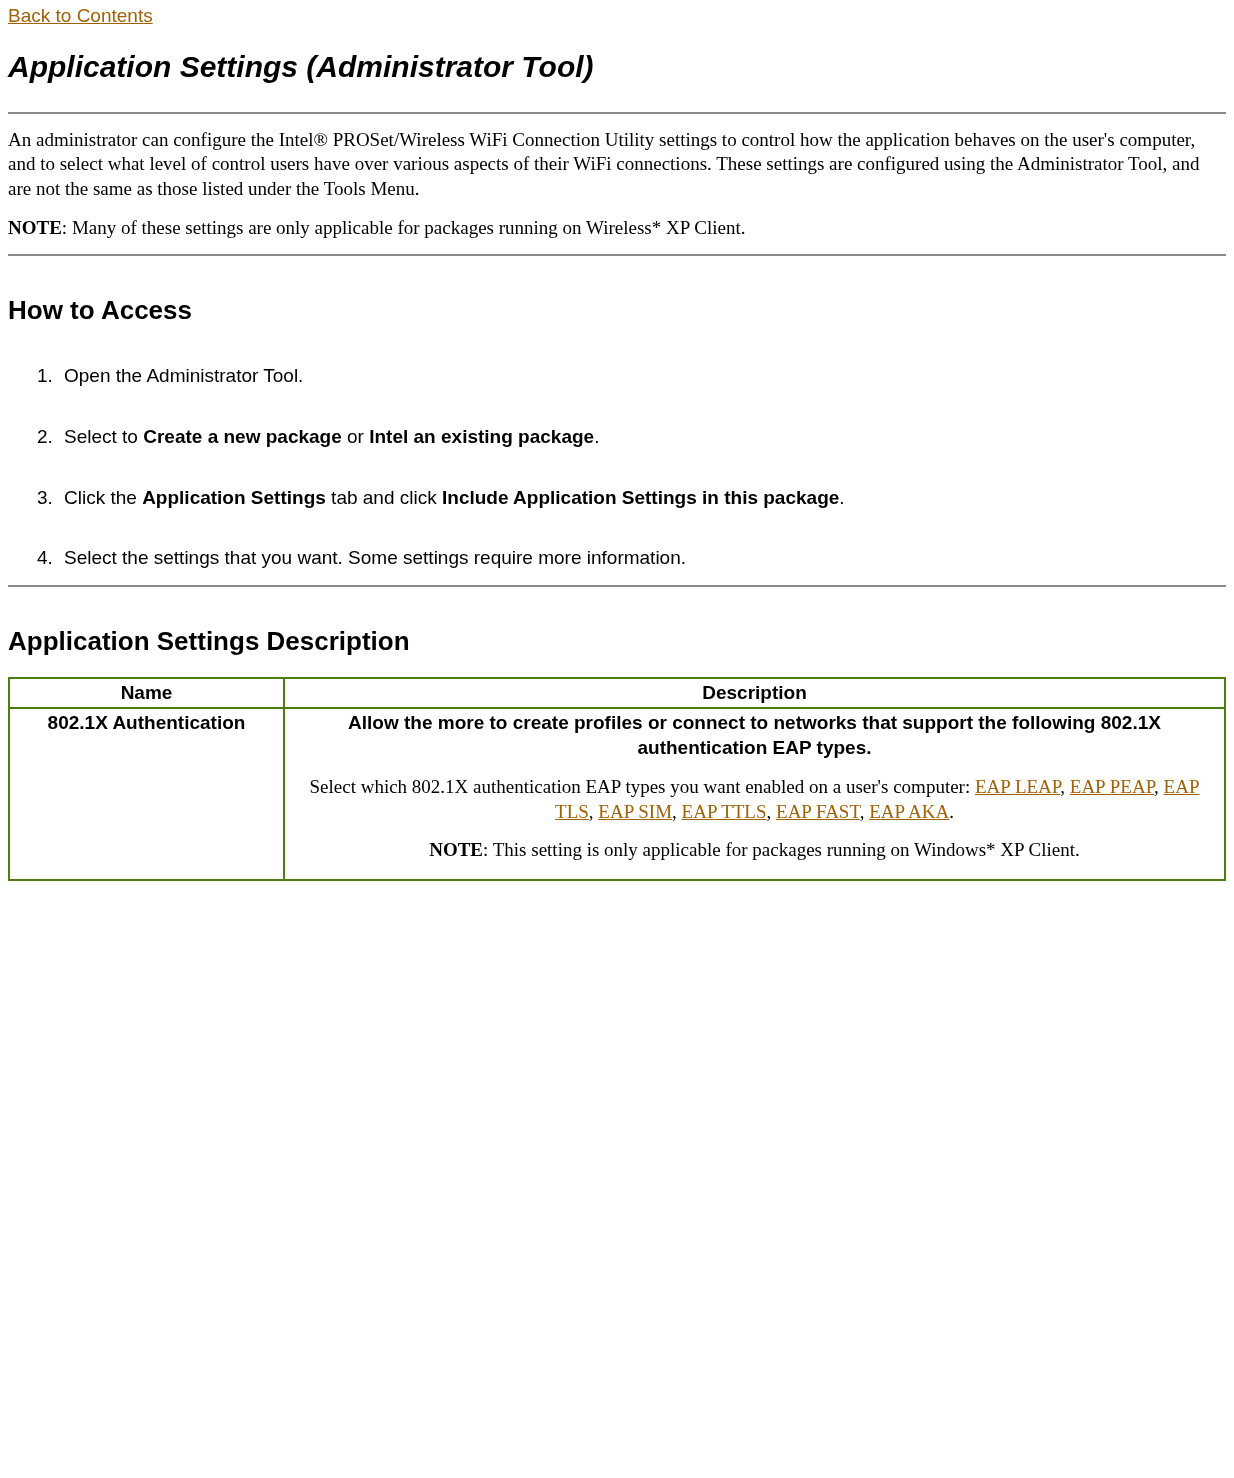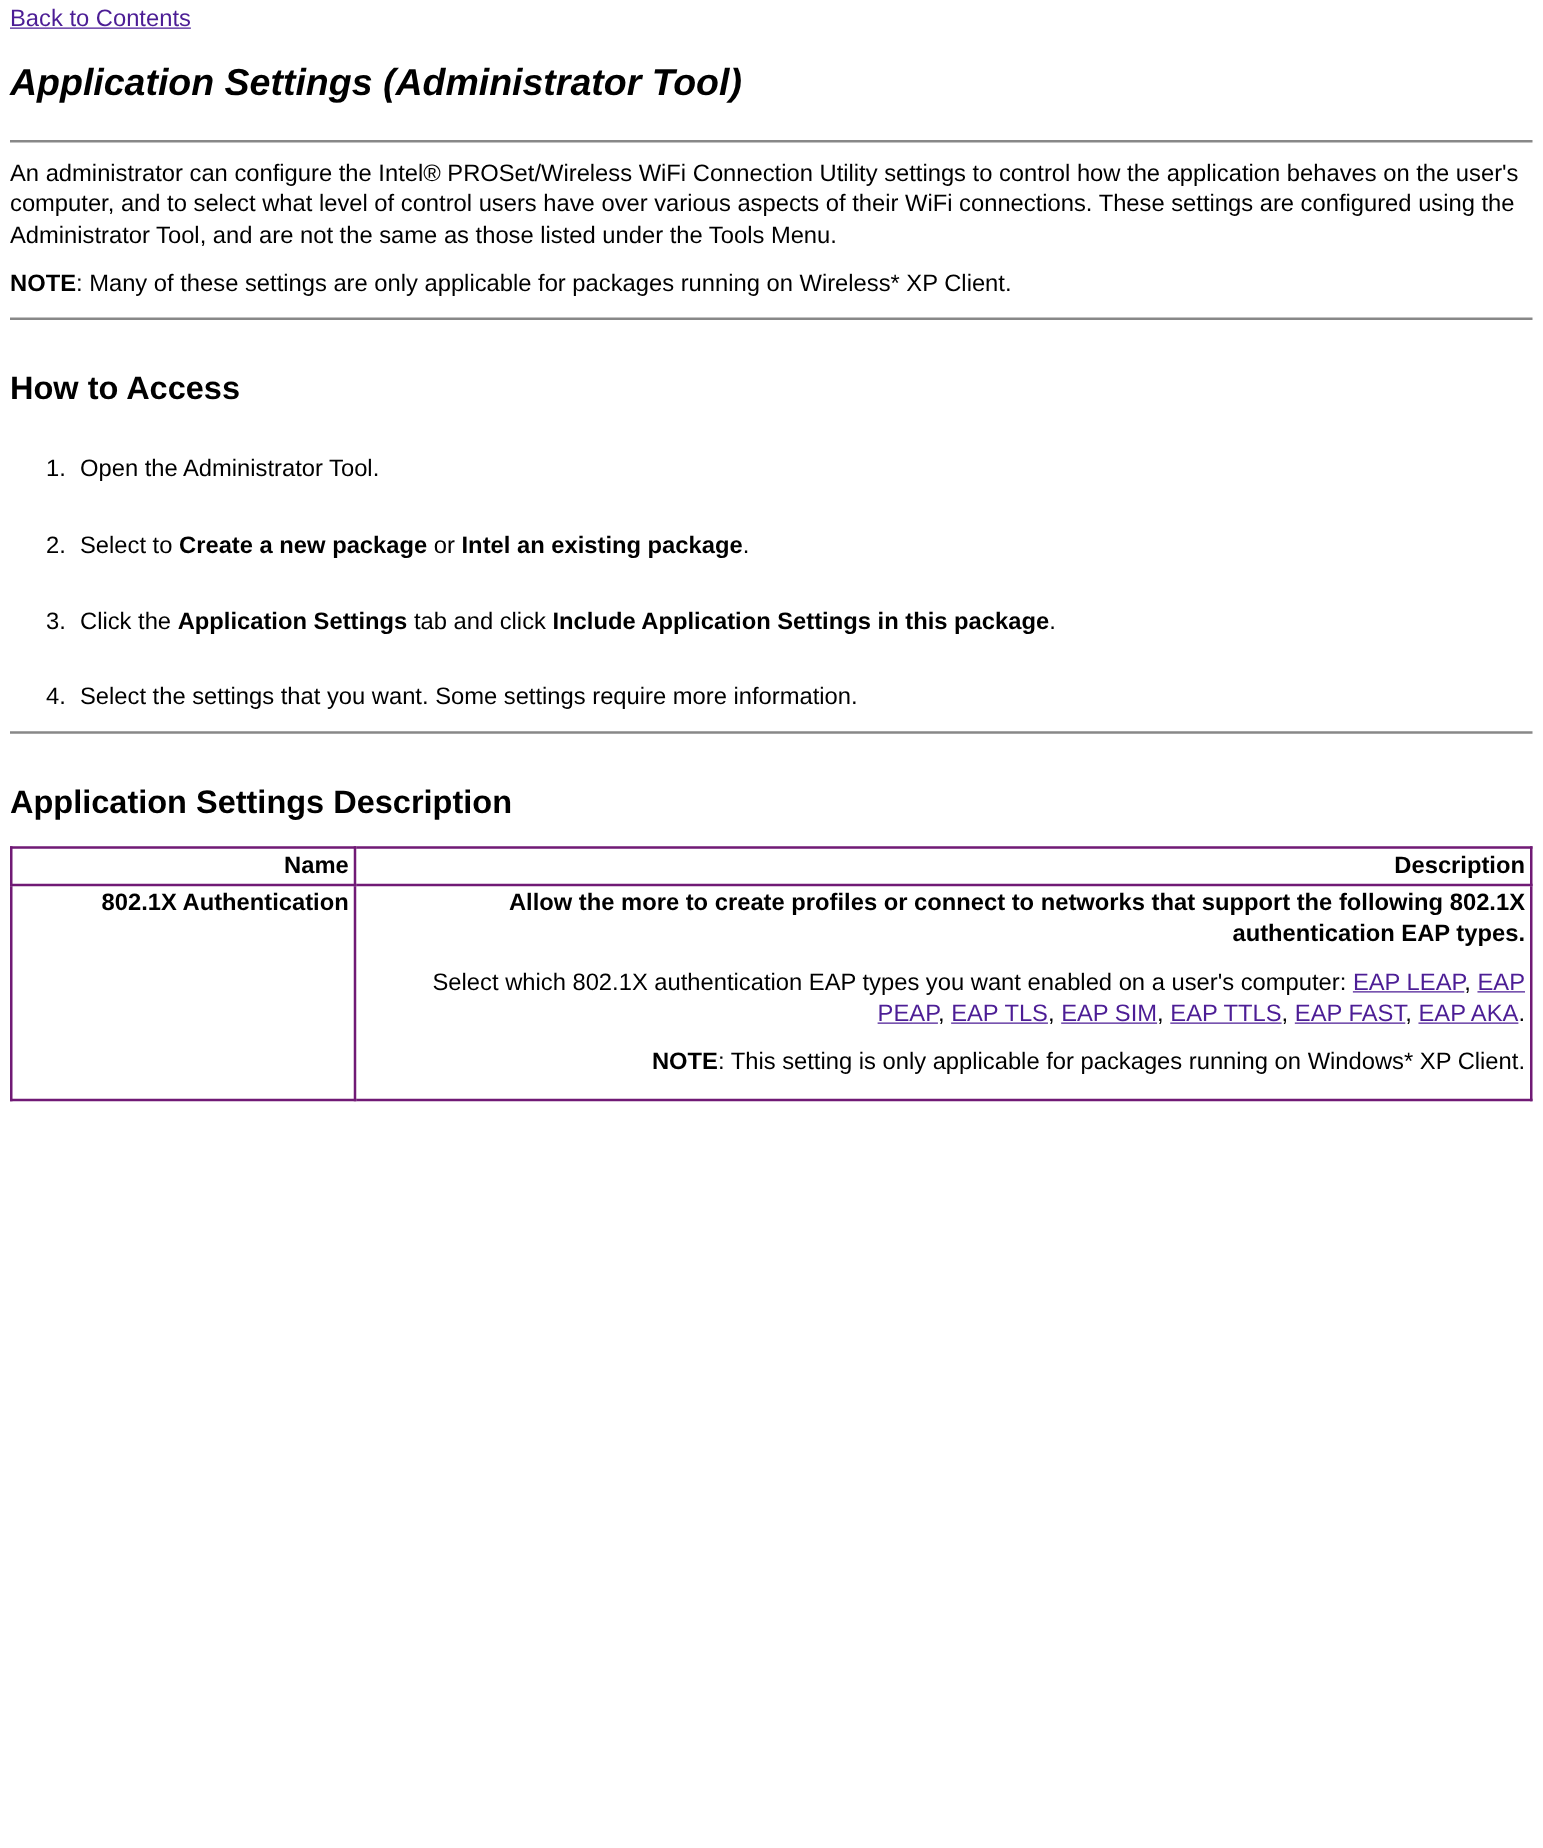--- a/index.html
+++ b/index.html
@@ -5,60 +5,61 @@
     body {
       font-family: Verdana, Geneva, sans-serif;
       font-size: 19px;
       line-height: 1.3;
       margin: 0;
       padding: 4px 8px;
       width: 1218px;
       color: #000;
     }
     a {
-      color: #4c1d95;
+      color: #a16207;
       text-decoration: underline;
     }
     h1 {
       font-size: 30px;
       font-weight: bold;
       margin: 18px 0 26px 0;
       font-style: italic;
     }
     h2 {
       font-size: 26px;
       font-weight: bold;
       margin: 38px 0 18px 0;
     }
     hr {
       border: none;
       border-top: 2px solid #888;
       margin: 12px 0;
     }
     p {
       margin: 14px 0;
+      font-family: Liberation Serif, serif;
     }
     ol {
       margin: 14px 0;
       padding-left: 50px;
     }
     ol li {
       padding-left: 6px;
       margin-bottom: 2px;
       margin-top: 36px;
     }
     table {
       border-collapse: collapse;
       width: 100%;
       margin-top: 8px;
     }
     th, td {
-      border: 2px solid #701a75;
+      border: 2px solid #4d7c0f;
       padding: 2px 4px;
-      text-align: right;
+      text-align: center;
       vertical-align: top;
       font-size: 19px;
     }
     th {
       font-weight: bold;
     }
     .bold {
       font-weight: bold;
     }
   </style>

